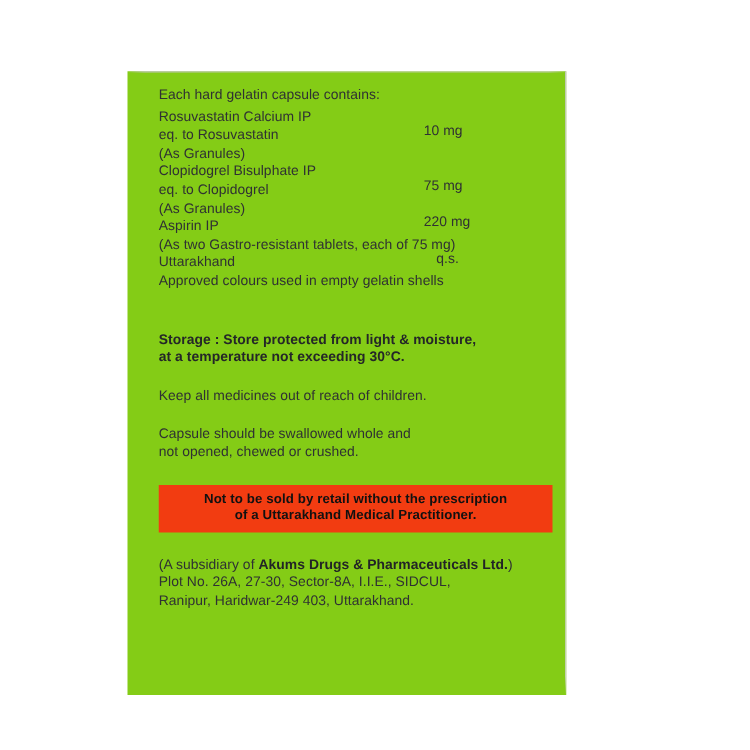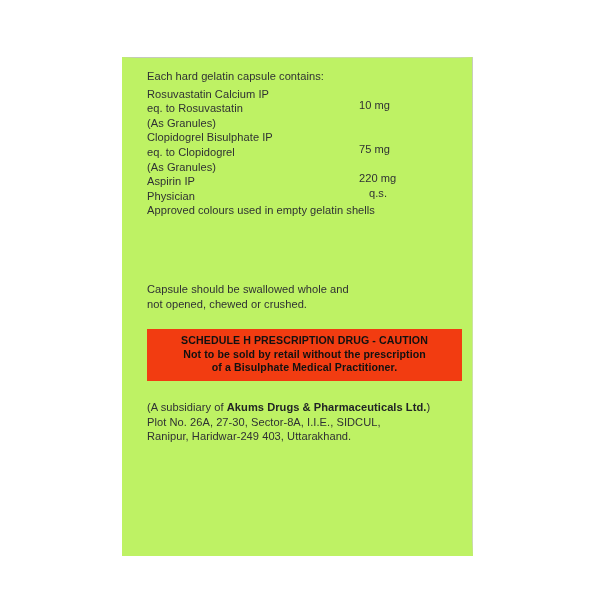--- a/index.html
+++ b/index.html
@@ -12,25 +12,25 @@
     height: 600px;
     position: relative;
     overflow: hidden;
     font-family: "Liberation Sans", sans-serif;
     -webkit-font-smoothing: antialiased;
   }
 
   
   #carton {
     position: absolute;
-    left: 122px;
+    left: 102px;
     top: 57px;
     width: 351px;
     height: 499px;
-    background: #bef264;
+    background: #84cc16;
     box-sizing: border-box;
   }
   
   #carton::before {
     content: "";
     position: absolute;
     left: 0;
     top: 0;
     width: 100%;
     height: 1px;
@@ -142,48 +142,55 @@
       </div>
       <div class="row">
         <span class="blk">(As Granules)</span>
         <span class="blk val"></span>
       </div>
       <div class="row">
         <span class="blk">Aspirin IP</span>
         <span class="blk val">220 mg</span>
       </div>
       <div class="row">
-        <span class="blk">Physician</span>
+        <span class="blk">(As two Gastro-resistant tablets, each of 75 mg)</span>
+      </div>
+      <div class="row">
+        <span class="blk">Uttarakhand</span>
         <span class="blk val qs">q.s.</span>
       </div>
       <div class="row">
         <span class="blk">Approved colours used in empty gelatin shells</span>
       </div>
     </div>
 
     <div class="gap-lg"></div>
 
 
     <div class="gap-md"></div>
 
+    <div>
+      <div class="blk bold">Storage : Store protected from light &amp; moisture,</div>
+      <div class="blk bold">at a temperature not exceeding 30°C.</div>
+    </div>
 
     <div class="gap-md"></div>
 
+    <div class="blk">Keep all medicines out of reach of children.</div>
 
     <div class="gap-md"></div>
 
     <div>
       <div class="blk">Capsule should be swallowed whole and</div>
       <div class="blk">not opened, chewed or crushed.</div>
     </div>
 
     <div class="warning-box">
-      <div class="wline">SCHEDULE H PRESCRIPTION DRUG - CAUTION</div>
       <div class="wline">Not to be sold by retail without the prescription</div>
-      <div class="wline">of a Bisulphate Medical Practitioner.</div>
+      <div class="wline">of a Uttarakhand Medical Practitioner.</div>
     </div>
 
     <div class="mfg-block">
       <div class="blk"><span>(A subsidiary of </span><span class="b">Akums Drugs &amp; Pharmaceuticals Ltd.</span><span>)</span></div>
       <div class="blk">Plot No. 26A, 27-30, Sector-8A, I.I.E., SIDCUL,</div>
       <div class="blk">Ranipur, Haridwar-249 403, Uttarakhand.</div>
     </div>
 
   </div>
 </div>

